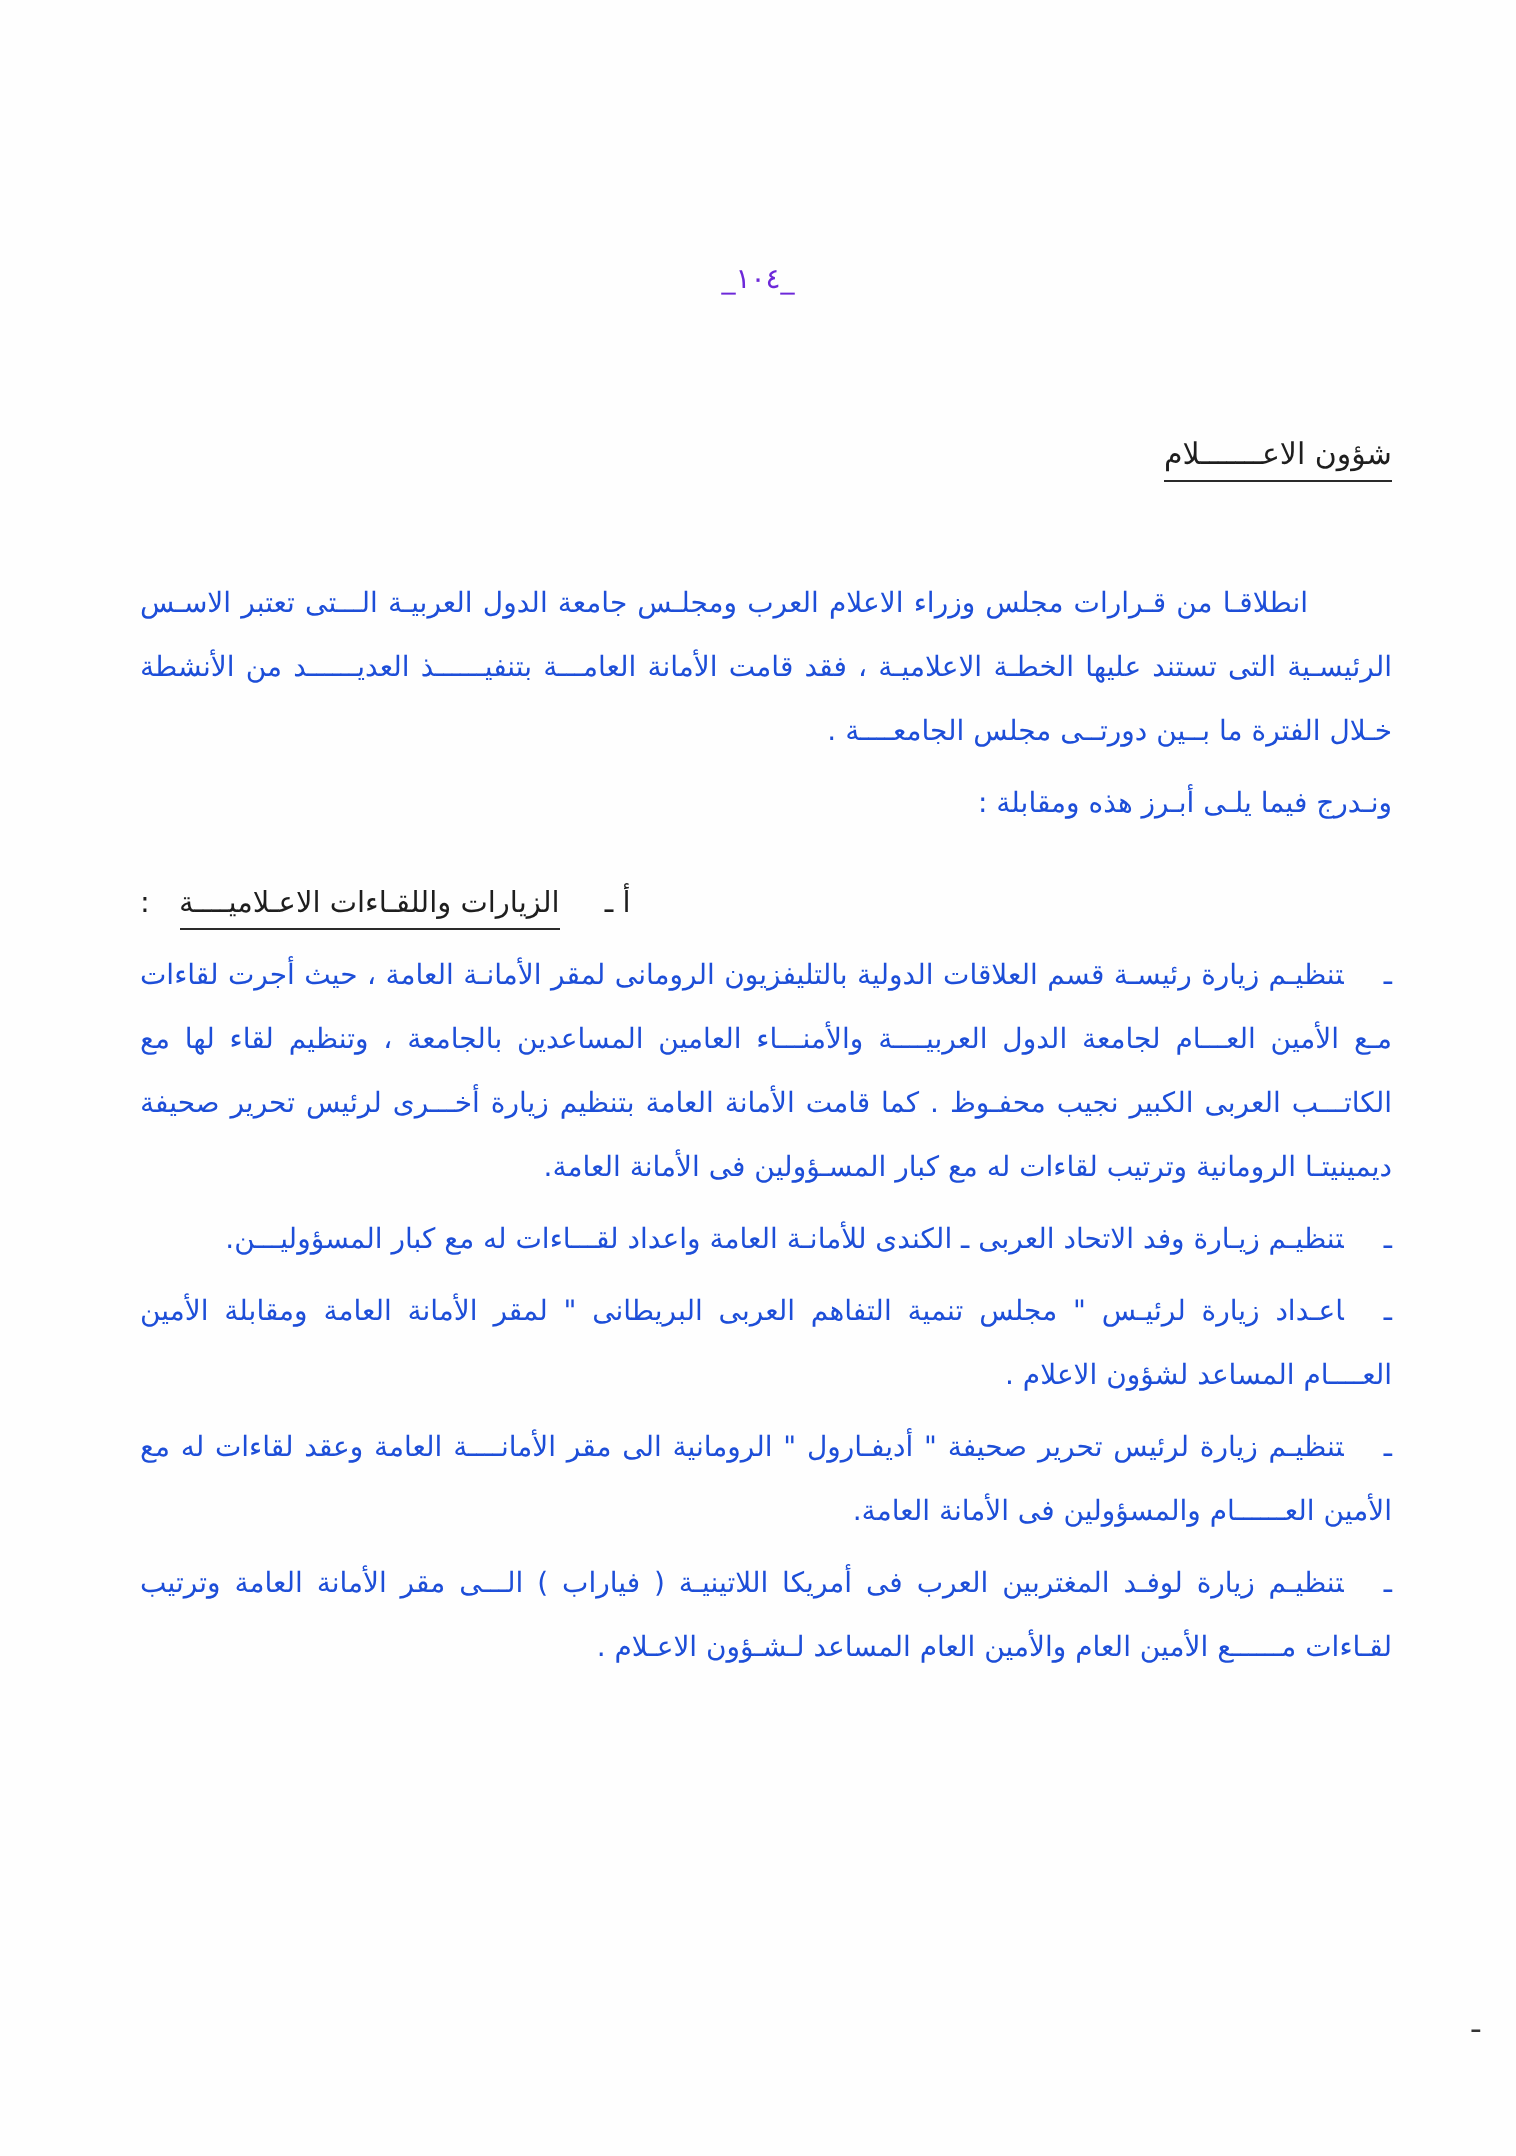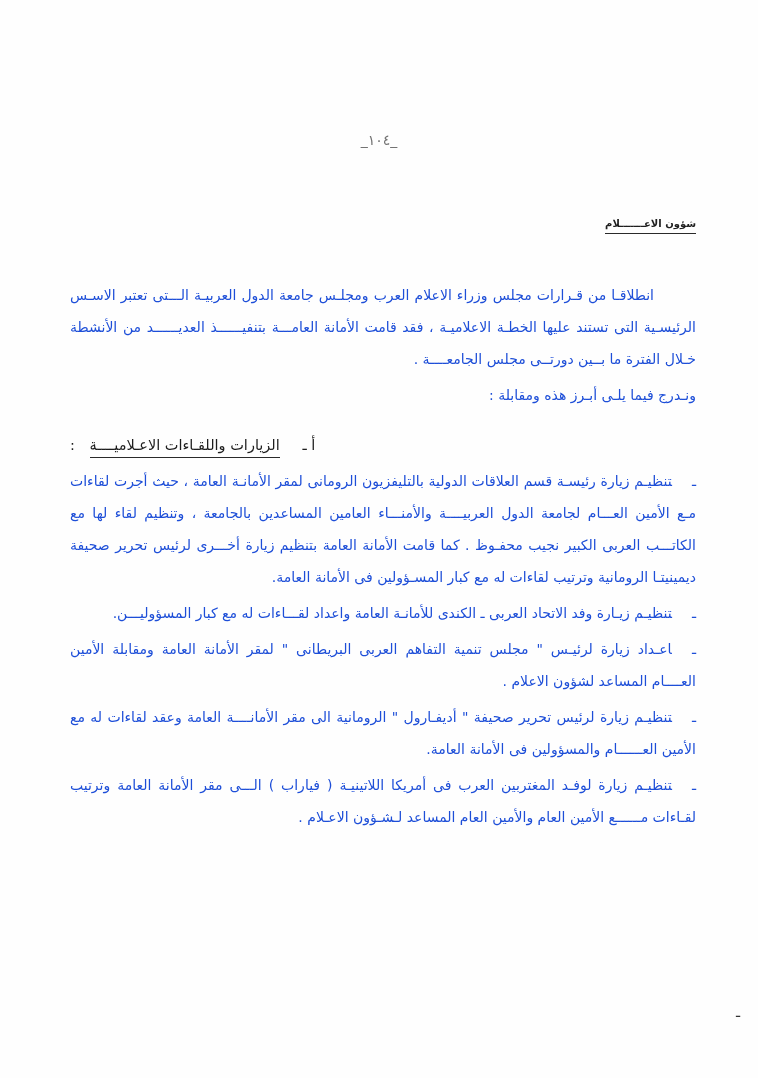--- a/index.html
+++ b/index.html
@@ -19,32 +19,32 @@
     color: #1e1e1e;
   }
   .page-number {
     position: absolute;
     top: 132px;
     left: 0;
     width: 100%;
     text-align: center;
     font-size: 14px;
     letter-spacing: 1px;
-    color: #737373;
+    color: #6d28d9;
   }
   .content {
     position: absolute;
     top: 218px;
     right: 62px;
     left: 70px;
     direction: rtl;
   }
   .heading {
-    font-size: 10px;
-    font-weight: bold;
+    font-size: 15px;
+    font-weight: normal;
     margin: 0 0 50px 0;
     text-align: right;
   }
   .underline {
     border-bottom: 1.2px solid #2a2a2a;
     padding-bottom: 4px;
   }
   .para {
     font-size: 14px;
     line-height: 32px;

